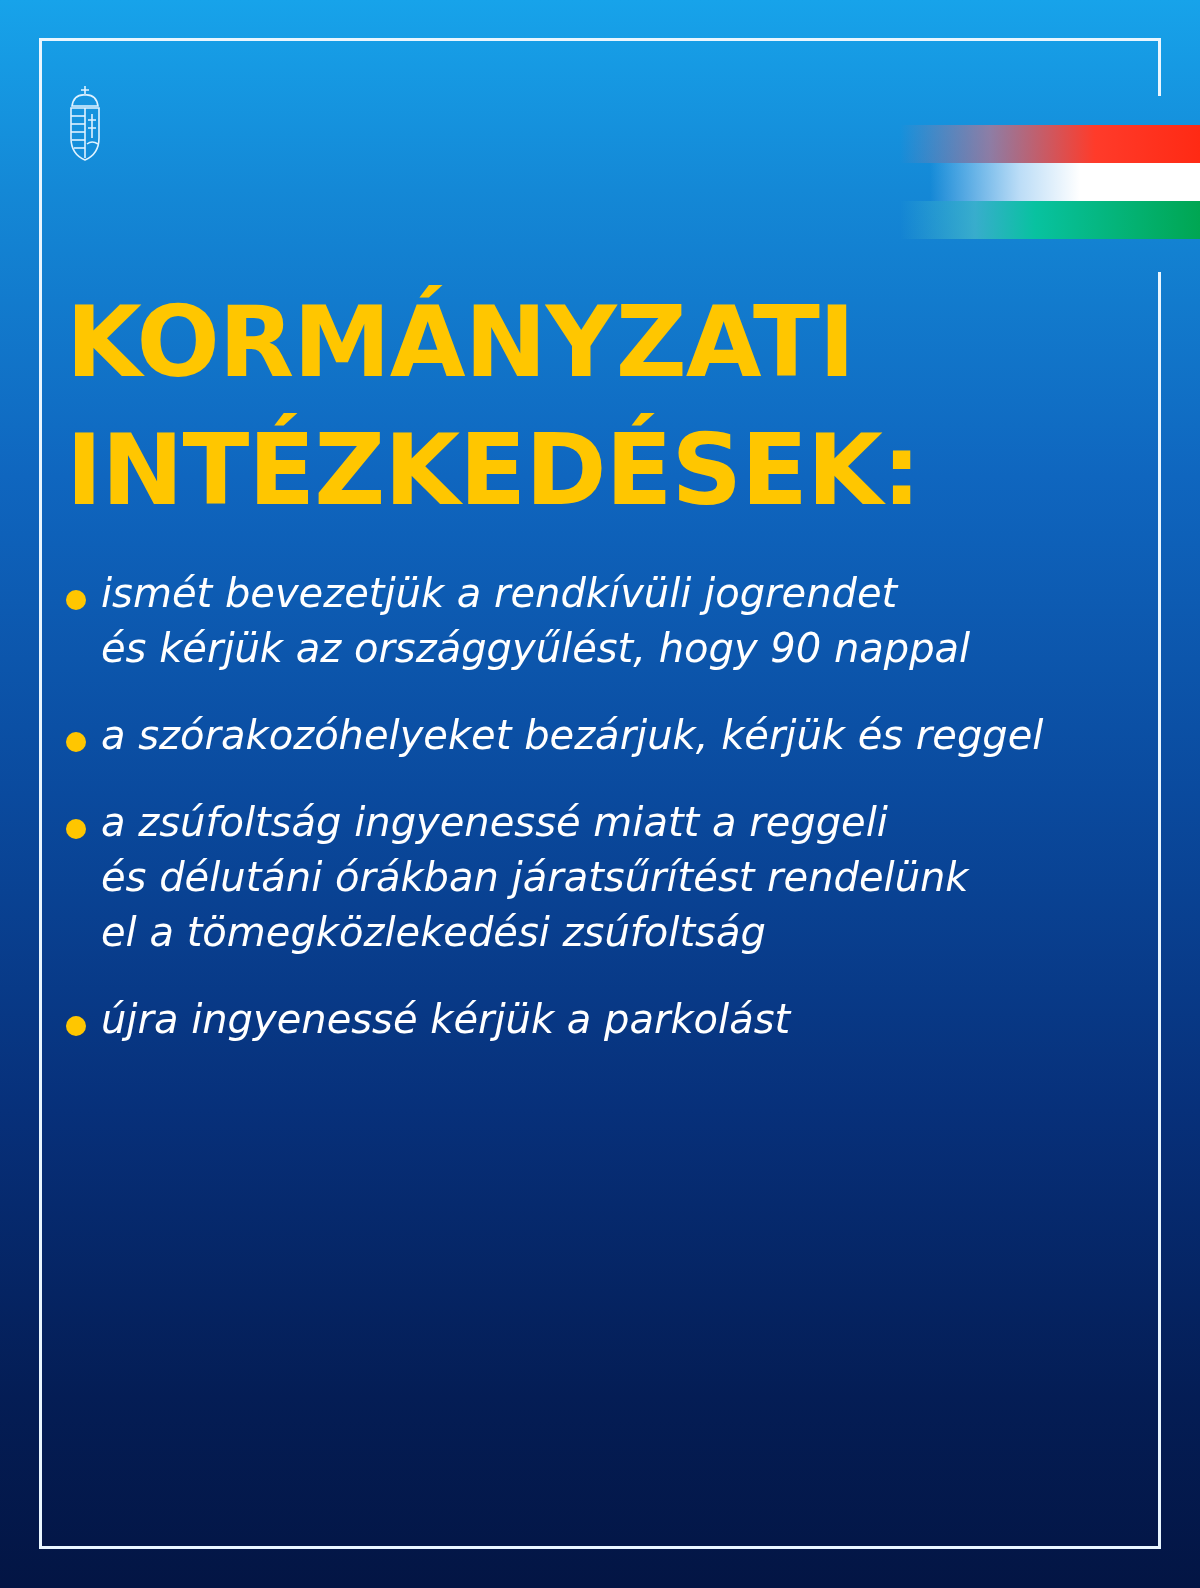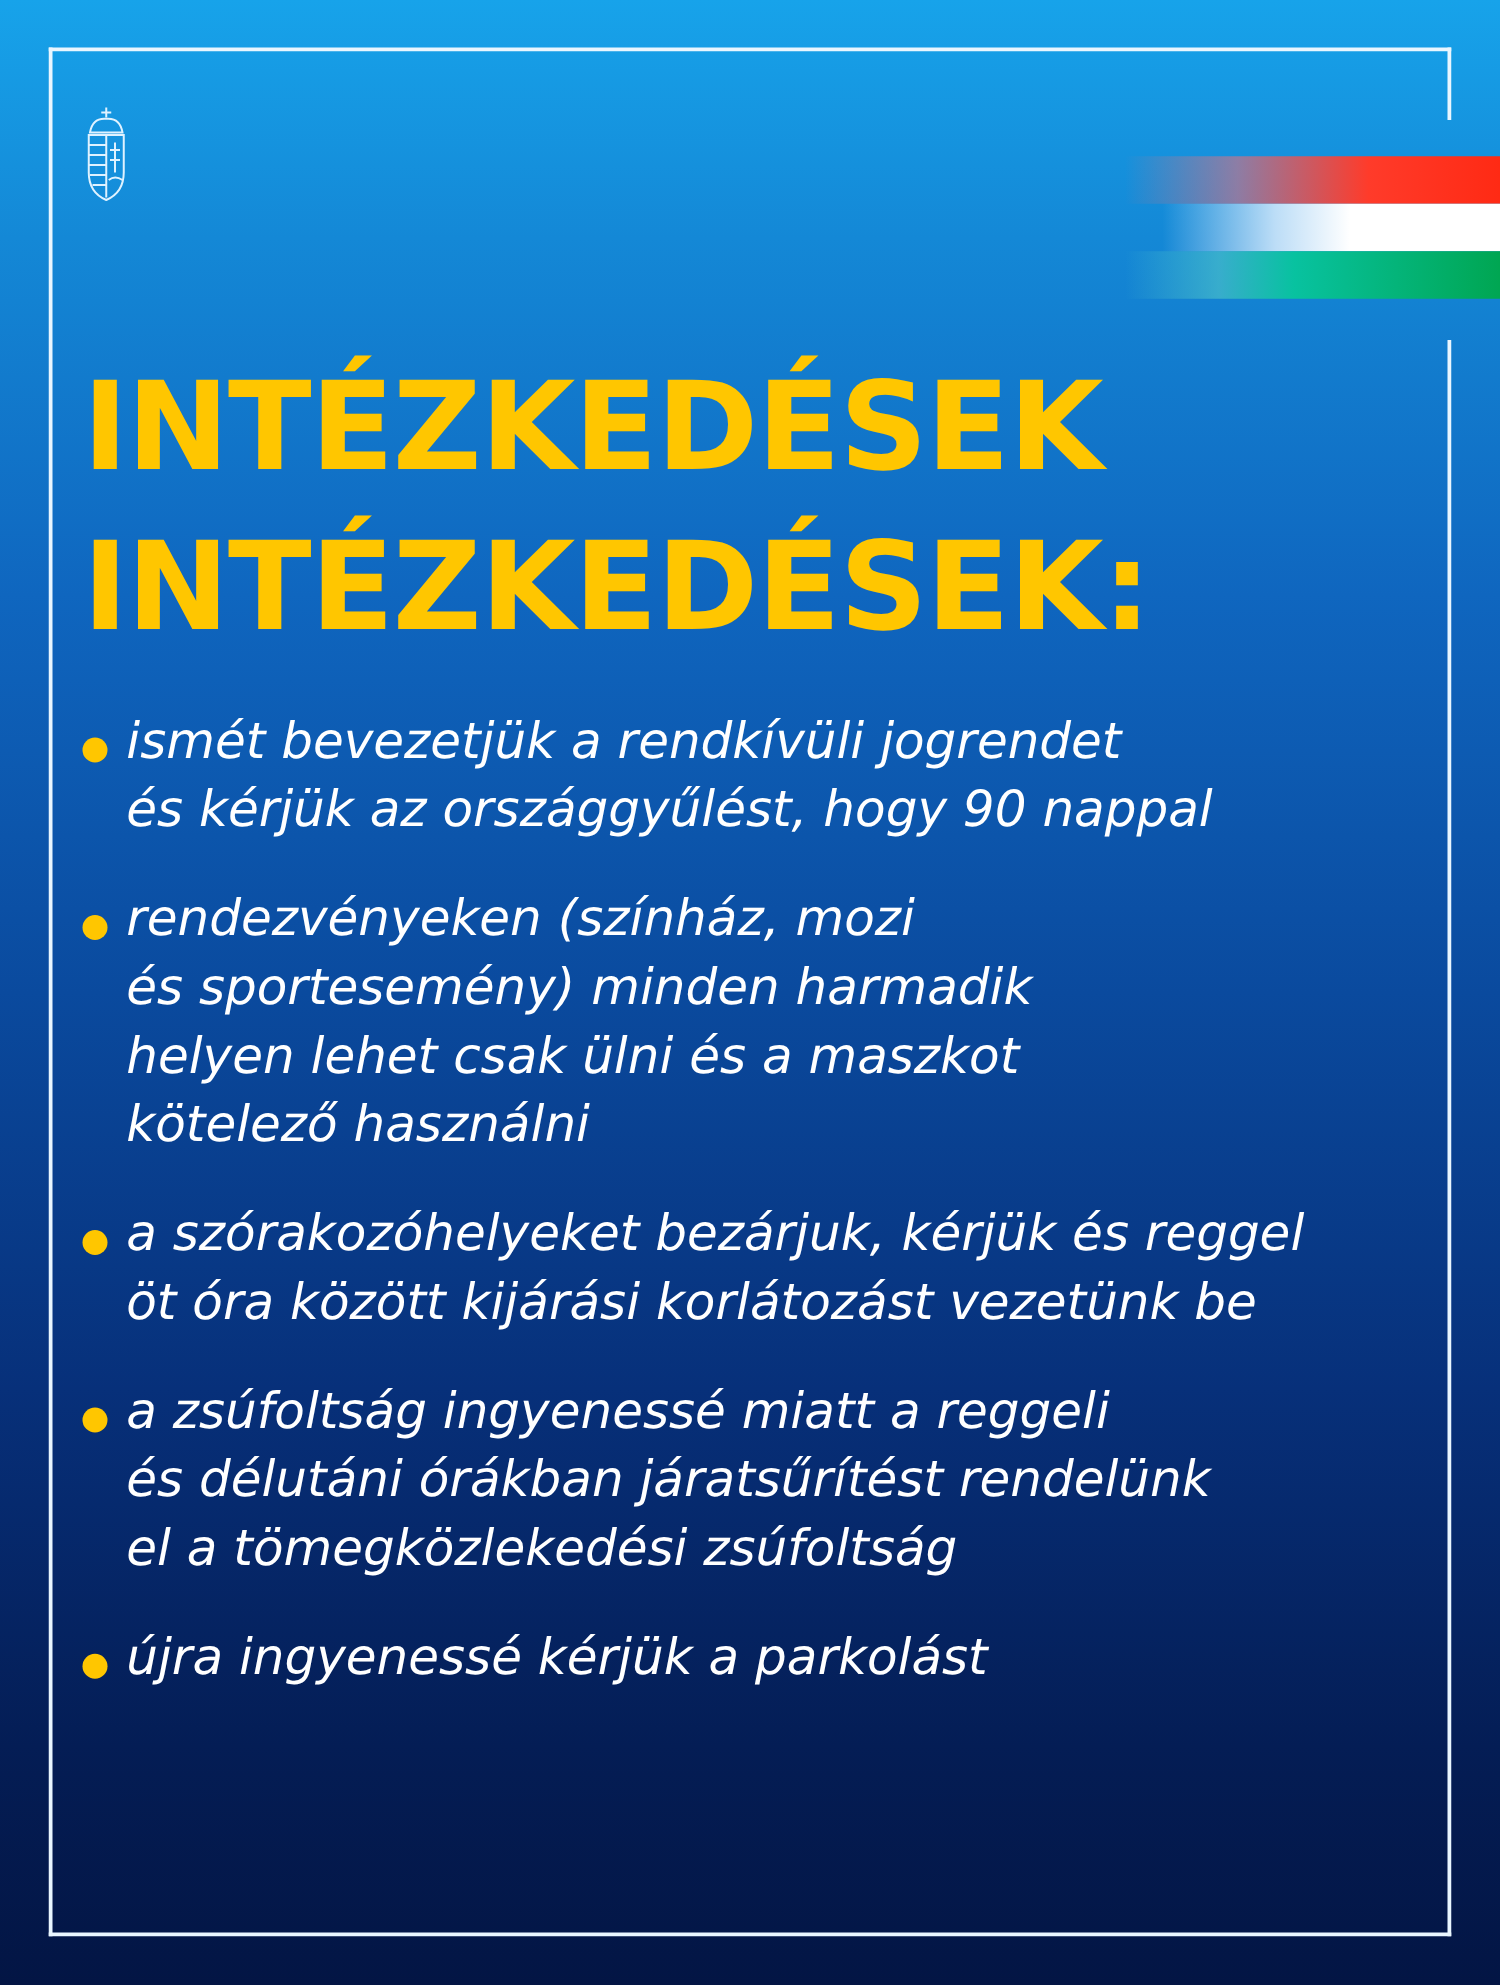--- a/index.html
+++ b/index.html
@@ -59,41 +59,33 @@
   </svg>
 </div>
 
 <div class="flag">
   <div class="stripe red"></div>
   <div class="stripe white"></div>
   <div class="stripe green"></div>
 </div>
 
 <h1 class="title">
-  <div>INTÉZKEDÉSEK</div>
+  <div>KORMÁNYZATI</div>
   <div>INTÉZKEDÉSEK:</div>
 </h1>
 
 <ul class="list">
   <li class="item">
     <span class="bullet"></span>
     <span class="line">ismét bevezetjük a rendkívüli jogrendet</span>
     <span class="line">és kérjük az országgyűlést, hogy 90 nappal</span>
   </li>
   <li class="item">
     <span class="bullet"></span>
-    <span class="line">rendezvényeken (színház, mozi</span>
-    <span class="line">és sportesemény) minden harmadik</span>
-    <span class="line">helyen lehet csak ülni és a maszkot</span>
-    <span class="line">kötelező használni</span>
-  </li>
-  <li class="item">
-    <span class="bullet"></span>
     <span class="line">a szórakozóhelyeket bezárjuk, kérjük és reggel</span>
-    <span class="line">öt óra között kijárási korlátozást vezetünk be</span>
   </li>
   <li class="item">
     <span class="bullet"></span>
     <span class="line">a zsúfoltság ingyenessé miatt a reggeli</span>
     <span class="line">és délutáni órákban járatsűrítést rendelünk</span>
     <span class="line">el a tömegközlekedési zsúfoltság</span>
   </li>
   <li class="item">
     <span class="bullet"></span>
     <span class="line">újra ingyenessé kérjük a parkolást</span>

